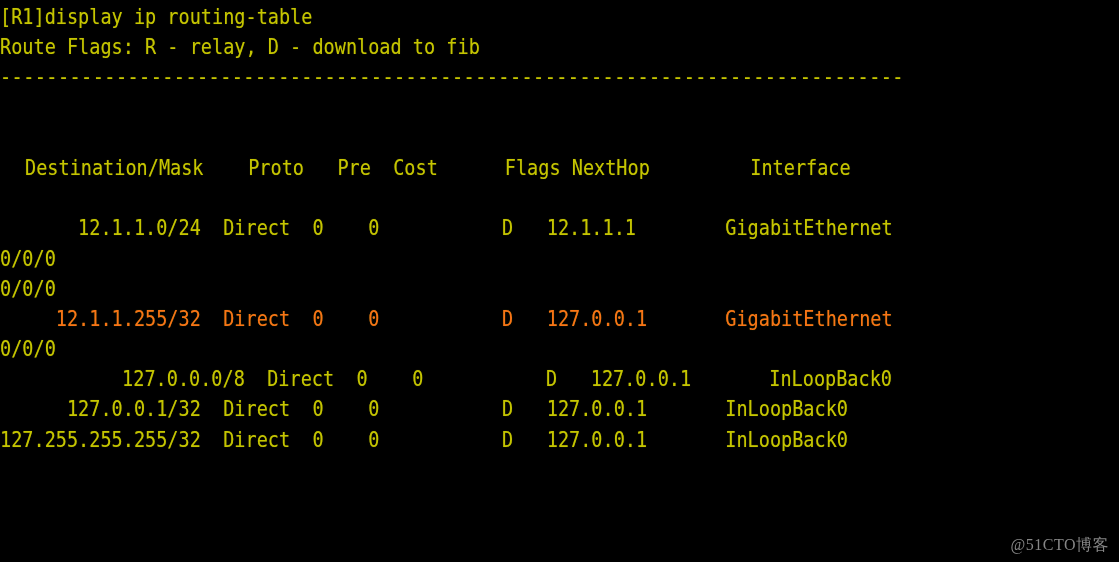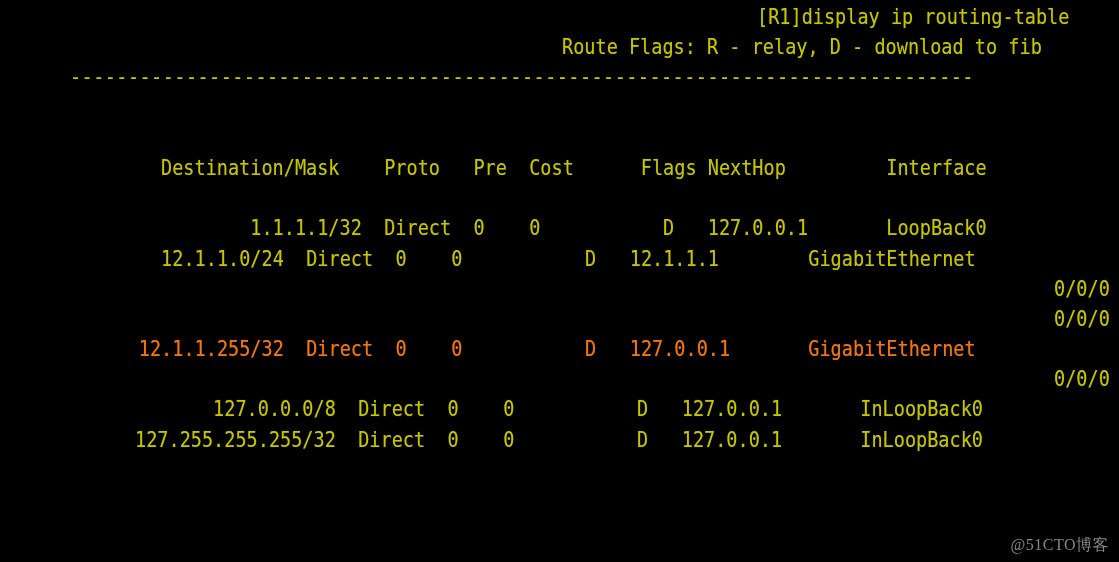--- a/index.html
+++ b/index.html
@@ -62,46 +62,46 @@
     font-size: 16px;
     color: #8e8e8e;
     letter-spacing: 0.5px;
     white-space: pre;
     opacity: 0.95;
   }
 </style>
 </head>
 <body>
 
-<div id="terminal" style="background: rgb(0, 0, 0); text-align: right;">
+<div id="terminal" style="background: rgb(0, 0, 0);">
   <div class="screen">
 
     <div class="line" style="color: rgb(197, 197, 0);"><span class="txt">[R1]display ip routing-table</span></div>
 
     <div class="line" style="color: rgb(197, 197, 0);"><span class="txt">Route Flags: R - relay, D - download to fib</span></div>
 
     <div class="line rule" style="color: rgb(197, 197, 0);"><span class="txt">------------------------------------------------------------------------------</span></div>
 
     <div class="line blank"><span class="txt">&nbsp;</span></div>
 
 
 
     <div class="line blank"><span class="txt">&nbsp;</span></div>
 
     <div class="line" style="color: rgb(197, 197, 0); padding-left: 25px;"><span class="txt">Destination/Mask    Proto   Pre  Cost      Flags NextHop         Interface</span></div>
 
     <div class="line blank"><span class="txt">&nbsp;</span></div>
 
     <div id="rows">
-        <div class="line" style="color: rgb(197, 197, 0);"><span class="txt">        1.1.1.1/32  Direct  0    0           D   127.0.0.1       LoopBack0</span></div>
         <div class="line" style="color: rgb(197, 197, 0);"><span class="txt">       12.1.1.0/24  Direct  0    0           D   12.1.1.1        GigabitEthernet</span></div>
         <div class="line" style="color: rgb(197, 197, 0);"><span class="txt">0/0/0</span></div>
         <div class="line" style="color: rgb(197, 197, 0);"><span class="txt">0/0/0</span></div>
         <div class="line" style="color: #f97316;"><span class="txt">     12.1.1.255/32  Direct  0    0           D   127.0.0.1       GigabitEthernet</span></div>
         <div class="line" style="color: rgb(197, 197, 0);"><span class="txt">0/0/0</span></div>
         <div class="line" style="color: rgb(197, 197, 0); padding-left: 44px;"><span class="txt">       127.0.0.0/8  Direct  0    0           D   127.0.0.1       InLoopBack0</span></div>
+        <div class="line" style="color: rgb(197, 197, 0);"><span class="txt">      127.0.0.1/32  Direct  0    0           D   127.0.0.1       InLoopBack0</span></div>
         <div class="line" style="color: rgb(197, 197, 0);"><span class="txt">127.255.255.255/32  Direct  0    0           D   127.0.0.1       InLoopBack0</span></div>
       </div>
 
   </div>
 
   <div id="watermark" style="color: rgb(142, 142, 142);">@51CTO博客</div>
 </div>
 
 </body></html>

